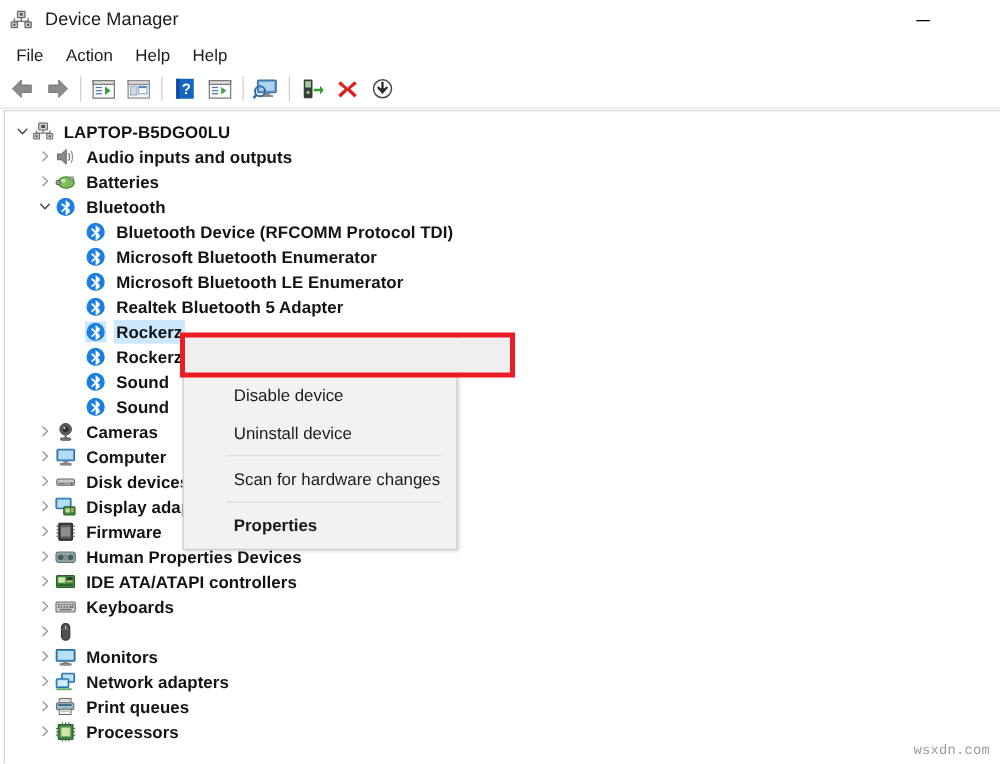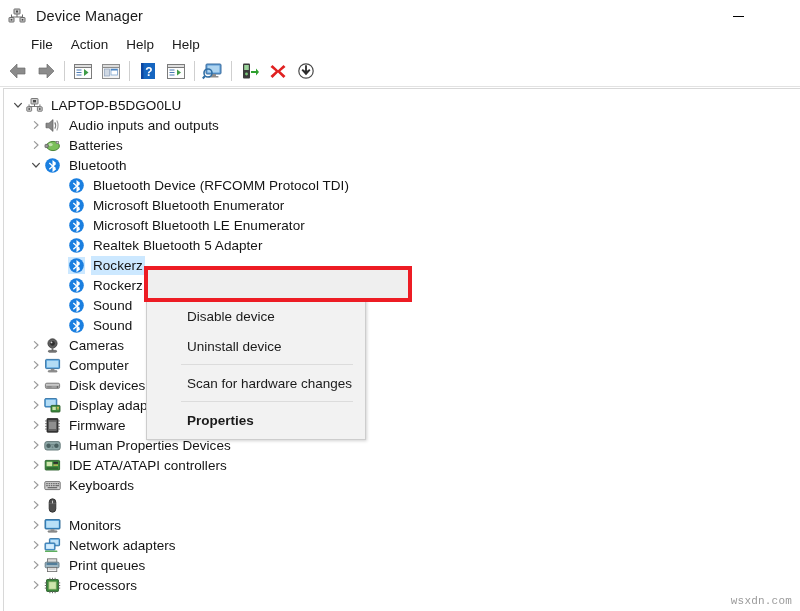--- a/index.html
+++ b/index.html
@@ -53,21 +53,21 @@
   }
 
   
   #menubar {
     position: absolute;
     left: 0; top: 32px;
     width: 800px; height: 24px;
     background: #ffffff;
     display: flex;
     align-items: center;
-    padding-left: 22px;
+    padding-left: 4px;
     box-sizing: border-box;
   }
   .menu-item {
     font-size: 13.5px;
     color: #1b1b1b;
     padding: 2px 9px;
     cursor: default;
   }
 
   
@@ -123,20 +123,21 @@
     position: absolute;
     left: 4px; top: 7px;
     width: 796px;
   }
   .node {
     height: 20px;
     display: flex;
     align-items: center;
     position: relative;
     white-space: nowrap;
+    font-weight: bold;
   }
   .node.selected .node-label {
     background: #cde8ff;
   }
   .node.selected {
     background: transparent;
   }
   .twisty {
     width: 16px; height: 16px;
     flex: none;

